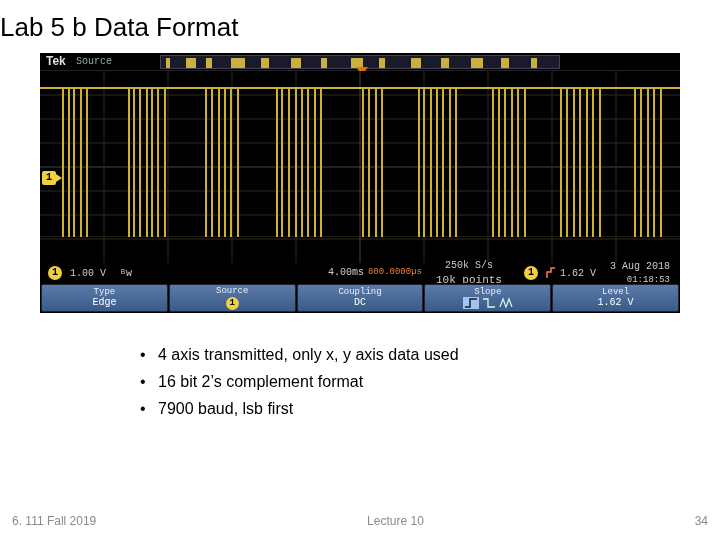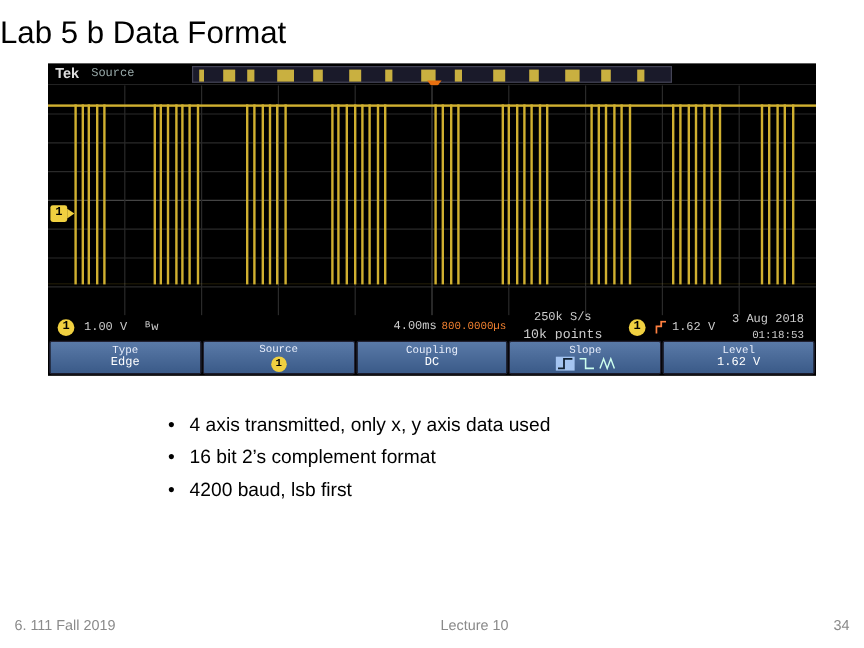--- a/index.html
+++ b/index.html
@@ -321,21 +321,21 @@
   <div class="row">
       <span class="dot">•</span>
       <span>4 axis transmitted, only x, y axis data used</span>
     </div>
   <div class="row">
       <span class="dot">•</span>
       <span>16 bit 2’s complement format</span>
     </div>
   <div class="row">
       <span class="dot">•</span>
-      <span>4200 baud, lsb first</span>
+      <span>7900 baud, lsb first</span>
     </div>
 </div>
 
 <div class="footer">
   <span>6. 111 Fall 2019</span>
   <span>Lecture 10</span>
   <span>34</span>
 </div>
 
 </body></html>

